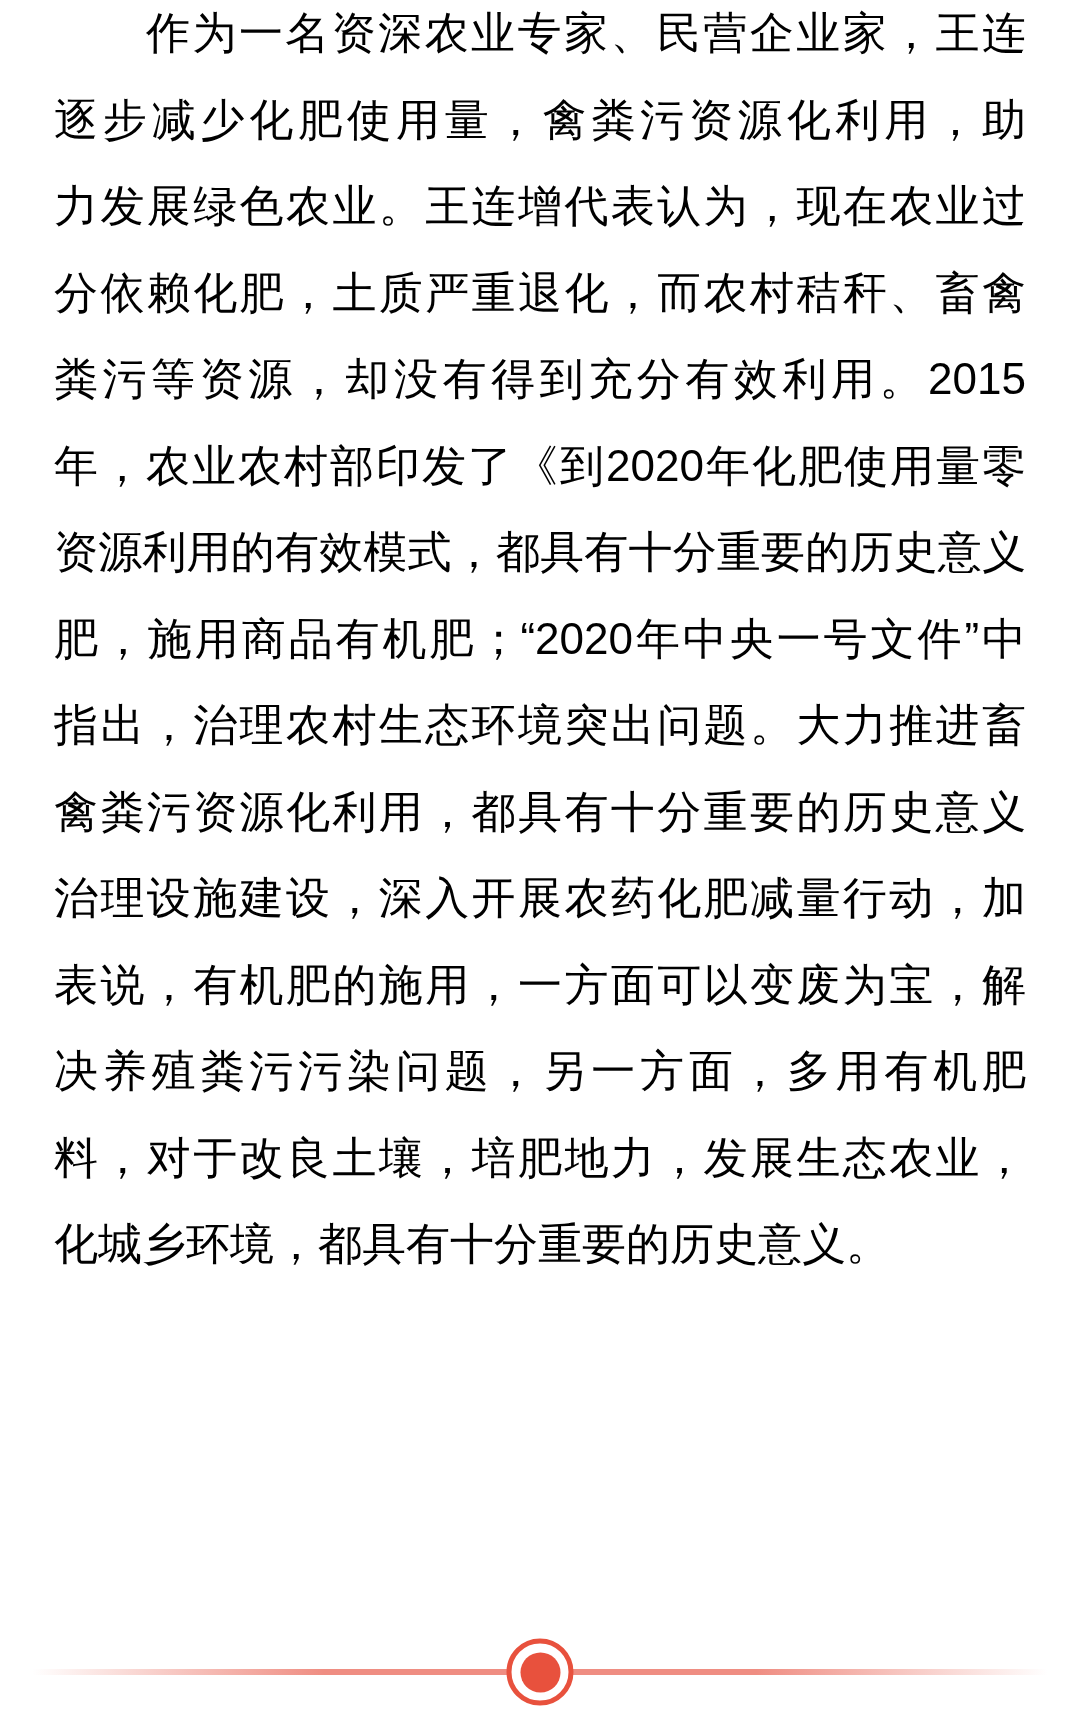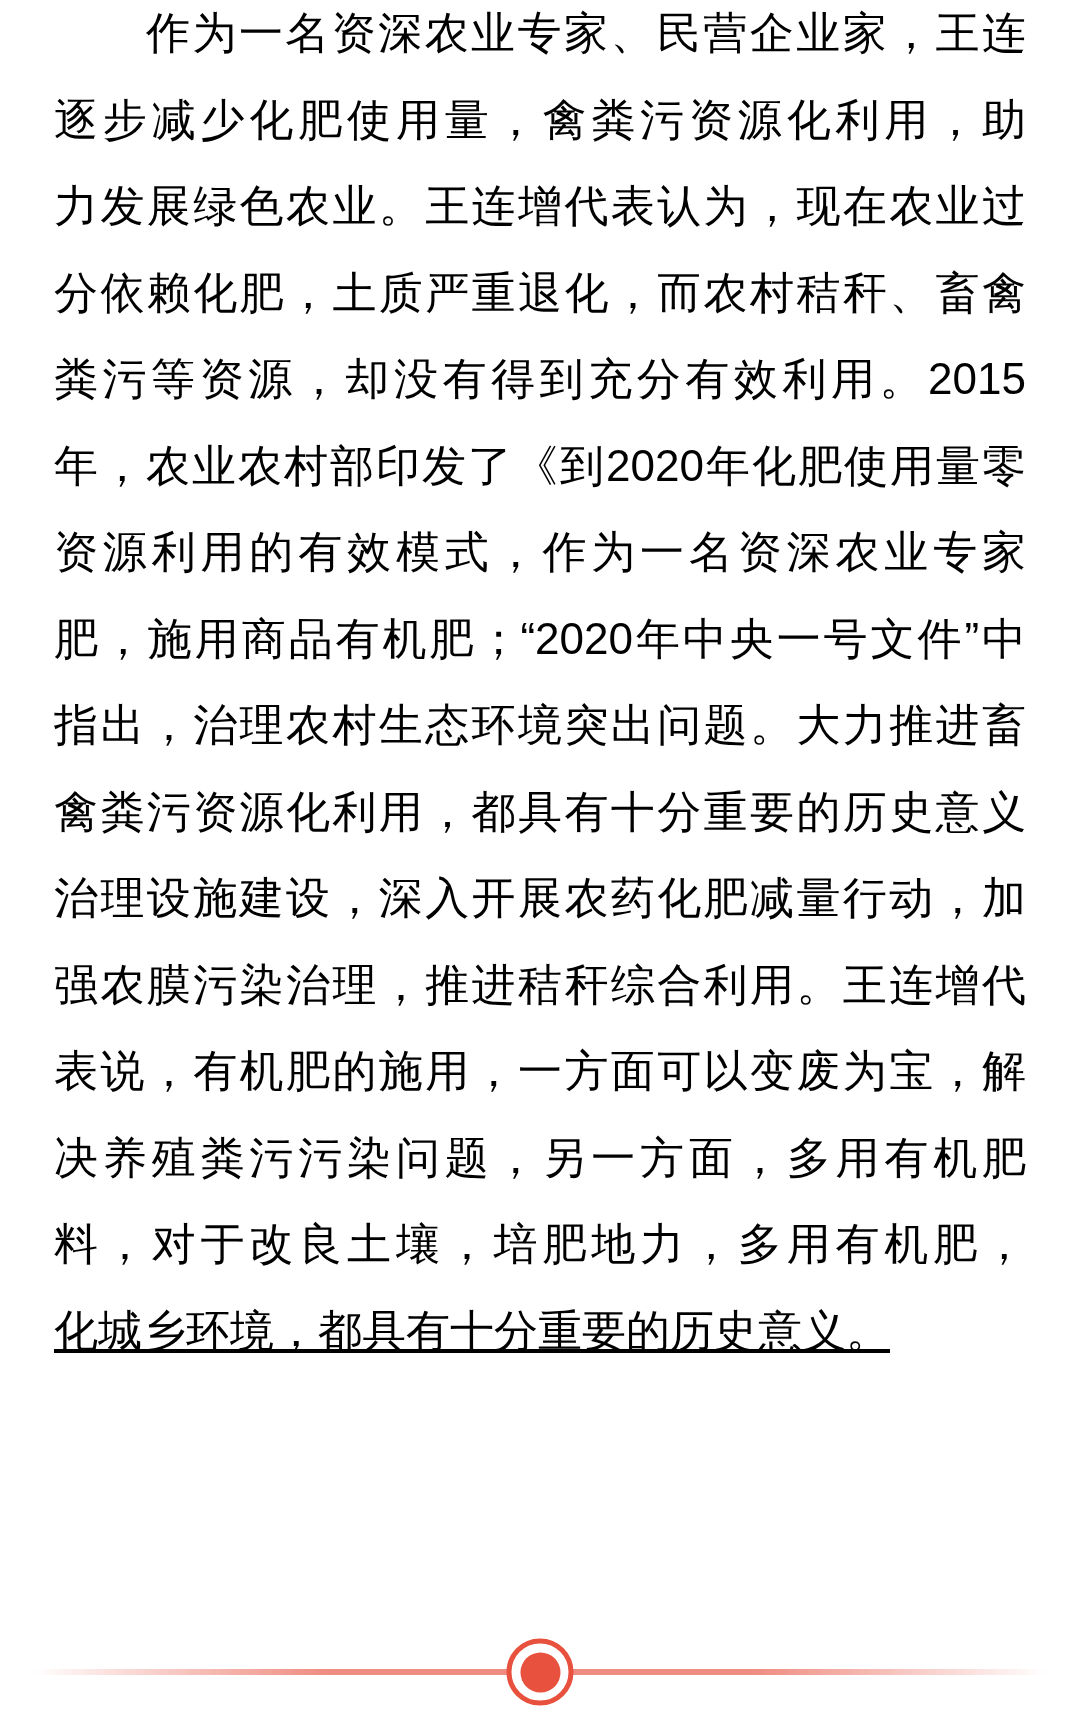--- a/index.html
+++ b/index.html
@@ -28,21 +28,20 @@
     
     text-align-last: justify;
     overflow: hidden;
     white-space: nowrap;
   }
   .text-line.first {
     text-indent: 92px;
   }
   .text-line.last {
     text-align-last: left;
-    text-decoration: underline;
   }
   .divider {
     position: absolute;
     left: 0;
     top: 1639px;
     width: 1080px;
     height: 70px;
   }
   .divider-line {
     position: absolute;
@@ -83,29 +82,28 @@
 <body>
 
 <div class="page">
   <div class="article">
       <div class="text-line first">作为一名资深农业专家、民营企业家，王连</div>
       <div class="text-line">逐步减少化肥使用量，禽粪污资源化利用，助</div>
       <div class="text-line">力发展绿色农业。王连增代表认为，现在农业过</div>
       <div class="text-line">分依赖化肥，土质严重退化，而农村秸秆、畜禽</div>
       <div class="text-line">粪污等资源，却没有得到充分有效利用。2015</div>
       <div class="text-line">年，农业农村部印发了《到2020年化肥使用量零</div>
-      <div class="text-line">资源利用的有效模式，作为一名资深农业专家</div>
+      <div class="text-line">资源利用的有效模式，都具有十分重要的历史意义</div>
       <div class="text-line">肥，施用商品有机肥；“2020年中央一号文件”中</div>
       <div class="text-line">指出，治理农村生态环境突出问题。大力推进畜</div>
       <div class="text-line">禽粪污资源化利用，都具有十分重要的历史意义</div>
       <div class="text-line">治理设施建设，深入开展农药化肥减量行动，加</div>
-      <div class="text-line">强农膜污染治理，推进秸秆综合利用。王连增代</div>
       <div class="text-line">表说，有机肥的施用，一方面可以变废为宝，解</div>
       <div class="text-line">决养殖粪污污染问题，另一方面，多用有机肥</div>
-      <div class="text-line">料，对于改良土壤，培肥地力，多用有机肥，</div>
+      <div class="text-line">料，对于改良土壤，培肥地力，发展生态农业，</div>
       <div class="text-line last">化城乡环境，都具有十分重要的历史意义。</div>
     </div>
 
   <div class="divider">
     <div class="divider-line"></div>
     <div class="divider-circle">
       <div class="divider-dot"></div>
     </div>
   </div>
 </div>

